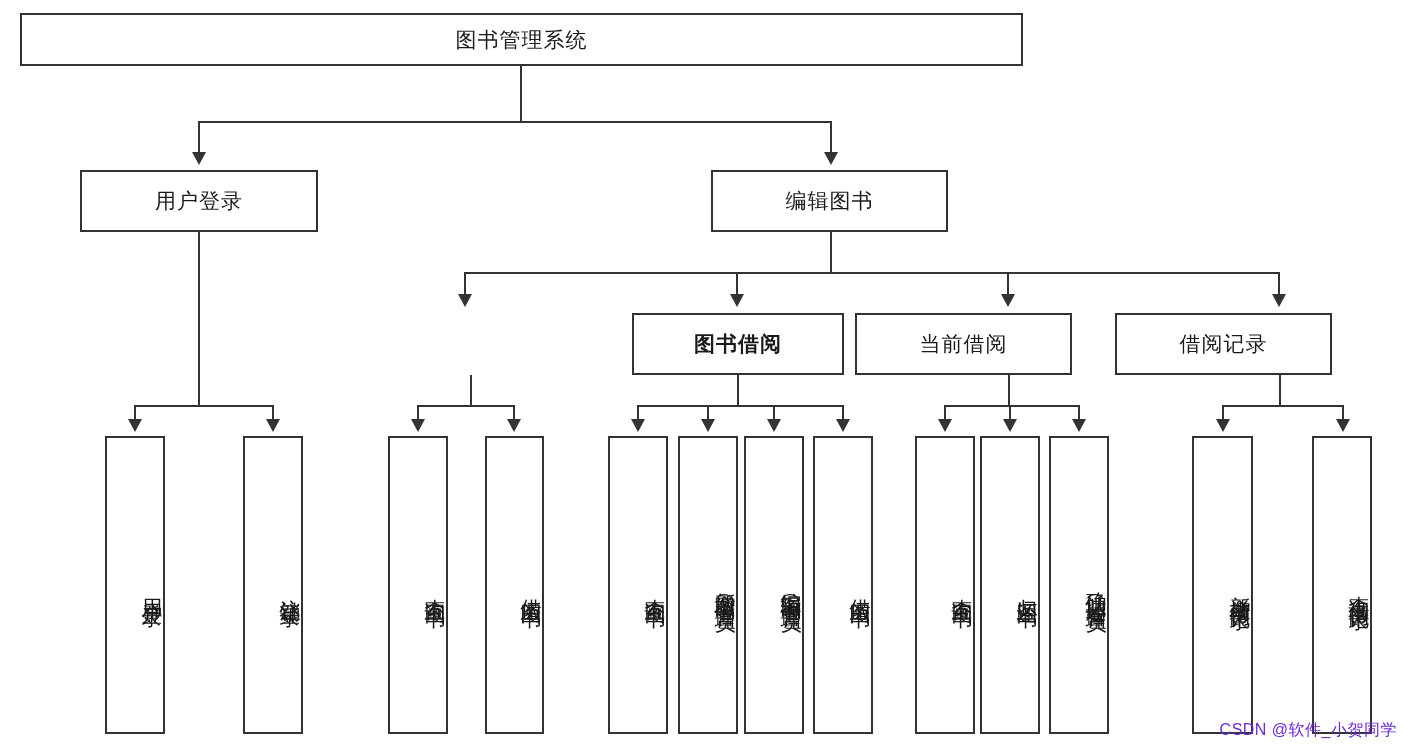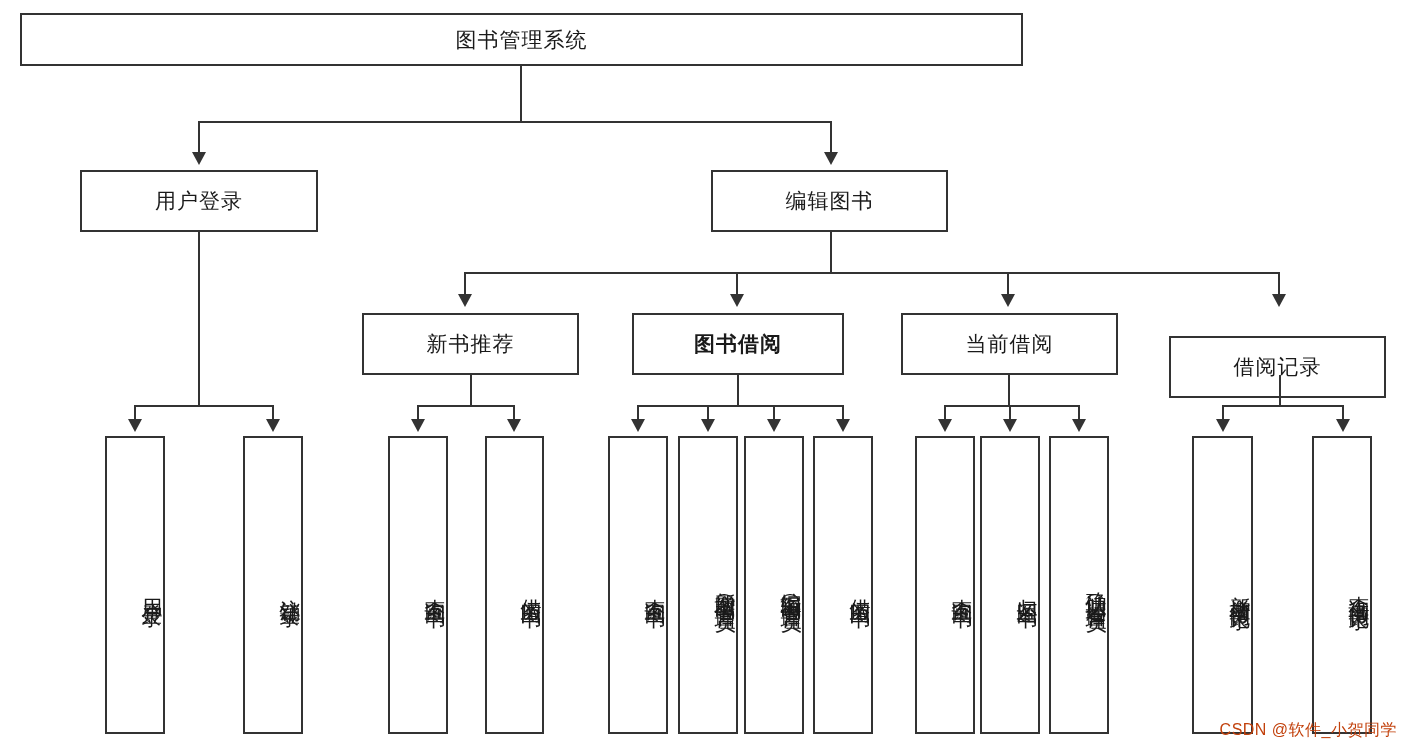--- a/index.html
+++ b/index.html
@@ -14,21 +14,21 @@
           align-items:flex-start;justify-content:center;padding-top:6px;line-height:1.05;}
   .node.v.tall{align-items:flex-start;}
 
   .edge{position:absolute;background:#333333;}
   .edge.hz{height:2px;}
   .edge.vt{width:2px;}
 
   .arrow{position:absolute;width:0;height:0;border-left:7px solid transparent;
          border-right:7px solid transparent;border-top:13px solid #333333;}
 
-  #watermark{position:absolute;right:8px;bottom:6px;font-size:16px;color:#c2410c;
+  #watermark{position:absolute;right:8px;bottom:6px;font-size:16px;color:#6d28d9;
              letter-spacing:0.5px;white-space:nowrap;margin-top:44px;}
 </style>
 </head>
 <body>
 
 <div id="canvas">
 
   <div class="node h" id="n-root" style="left: 20px; top: 13px; width: 1003px; height: 53px;">
     <span>图书管理系统</span>
   </div>
@@ -58,30 +58,27 @@
   <div class="edge hz" style="left:464px;top:272px;width:816px;"></div>
   <div class="edge vt" style="left:464px;top:272px;height:24px;"></div>
   <div class="arrow" style="left:458px;top:294px;"></div>
   <div class="edge vt" style="left:736px;top:272px;height:24px;"></div>
   <div class="arrow" style="left:730px;top:294px;"></div>
   <div class="edge vt" style="left:1007px;top:272px;height:24px;"></div>
   <div class="arrow" style="left:1001px;top:294px;"></div>
   <div class="edge vt" style="left:1278px;top:272px;height:24px;"></div>
   <div class="arrow" style="left:1272px;top:294px;"></div>
 
-  <div class="node h" id="n-l3-0" style="left: 362px; top: 313px; width: 217px; height: 62px;">
-    <span>新书推荐</span>
-  </div>
   <div class="node h" id="n-l3-1" style="left: 632px; top: 313px; width: 212px; height: 62px; font-weight: bold;">
     <span>图书借阅</span>
   </div>
-  <div class="node h" id="n-l3-2" style="left: 901px; top: 313px; width: 217px; height: 62px;">
+  <div class="node h" id="n-l3-2" style="left: 855px; top: 313px; width: 217px; height: 62px;">
     <span>当前借阅</span>
   </div>
-  <div class="node h" id="n-l3-3" style="left: 1169px; top: 313px; width: 217px; height: 62px; margin-top: 23px;">
+  <div class="node h" id="n-l3-3" style="left: 1115px; top: 313px; width: 217px; height: 62px;">
     <span>借阅记录</span>
   </div>
 
   <div class="edge vt" style="left:470px;top:375px;height:32px;"></div>
   <div class="edge hz" style="left:417px;top:405px;width:98px;"></div>
   <div class="edge vt" style="left:417px;top:405px;height:16px;"></div>
   <div class="arrow" style="left:411px;top:419px;"></div>
   <div class="edge vt" style="left:513px;top:405px;height:16px;"></div>
   <div class="arrow" style="left:507px;top:419px;"></div>
 

